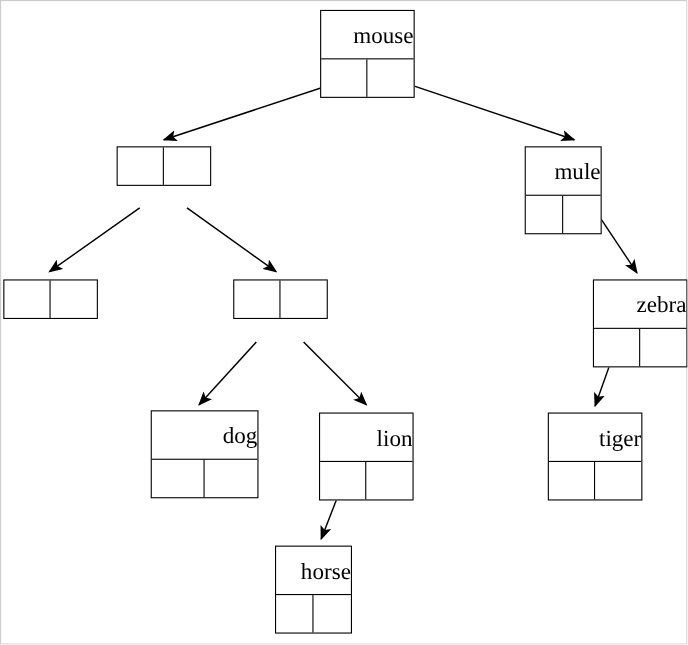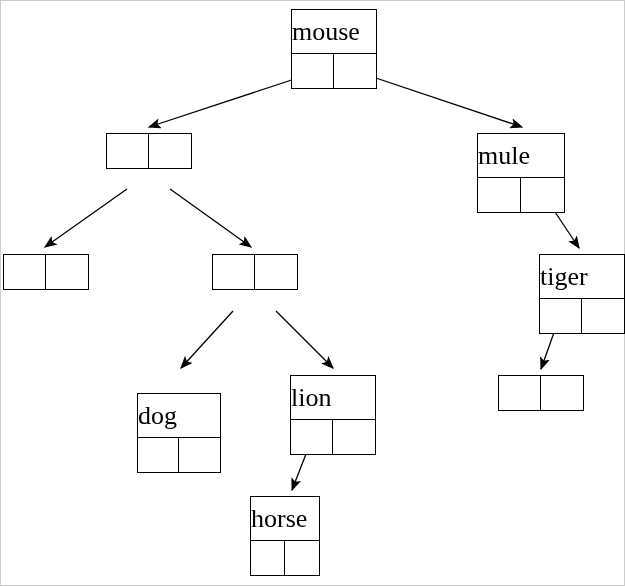--- a/index.html
+++ b/index.html
@@ -33,22 +33,22 @@
     position: absolute;
     box-sizing: border-box;
     border: 1px solid #000000;
     background: #ffffff;
   }
   .node-label {
     box-sizing: border-box;
     width: 100%;
     height: 44px;
     line-height: 44px;
-    text-align: left;
-    font-size: 26px;
+    text-align: right;
+    font-size: 21px;
     color: #000000;
     border-bottom: 1px solid #000000;
     white-space: nowrap;
     overflow: hidden;
   }
   .node-ptrs {
     box-sizing: border-box;
     display: flex;
     width: 100%;
     height: 34px;
@@ -91,61 +91,62 @@
           <div class="ptr-cell left"></div>
           <div class="ptr-cell right"></div>
         </div>
       </div>
       <div class="node" style="left: 105px; top: 132px; width: 86px; border-color: rgb(0, 0, 0);">
         <div class="node-ptrs" style="height: 34px;">
           <div class="ptr-cell left"></div>
           <div class="ptr-cell right"></div>
         </div>
       </div>
-      <div class="node" style="left: 476px; top: 132px; width: 88px; border-color: rgb(0, 0, 0);">
+      <div class="node" style="left: 476px; top: 132px; width: 70px; border-color: rgb(0, 0, 0);">
         <div class="node-label" style="height: 44px; line-height: 44px;">mule</div>
         <div class="node-ptrs" style="height: 34px;">
           <div class="ptr-cell left"></div>
           <div class="ptr-cell right"></div>
         </div>
       </div>
       <div class="node" style="left: 2px; top: 253px; width: 86px; border-color: rgb(0, 0, 0);">
         <div class="node-ptrs" style="height: 34px;">
           <div class="ptr-cell left"></div>
           <div class="ptr-cell right"></div>
         </div>
       </div>
       <div class="node" style="left: 211px; top: 253px; width: 86px; border-color: rgb(0, 0, 0);">
         <div class="node-ptrs" style="height: 34px;">
           <div class="ptr-cell left"></div>
           <div class="ptr-cell right"></div>
         </div>
       </div>
       <div class="node" style="left: 538px; top: 253px; width: 86px; border-color: rgb(0, 0, 0);">
-        <div class="node-label" style="height: 44px; line-height: 44px;">tiger</div>
+        <div class="node-label" style="height: 44px; line-height: 44px;">zebra</div>
         <div class="node-ptrs" style="height: 34px;">
           <div class="ptr-cell left"></div>
           <div class="ptr-cell right"></div>
         </div>
       </div>
-      <div class="node" style="left: 136px; top: 392px; width: 84px; border-color: rgb(0, 0, 0);">
+      <div class="node" style="left: 136px; top: 372px; width: 98px; border-color: rgb(0, 0, 0);">
         <div class="node-label" style="height: 44px; line-height: 44px;">dog</div>
         <div class="node-ptrs" style="height: 34px;">
           <div class="ptr-cell left"></div>
           <div class="ptr-cell right"></div>
         </div>
       </div>
       <div class="node" style="left: 289px; top: 374px; width: 86px; border-color: rgb(0, 0, 0);">
         <div class="node-label" style="height: 44px; line-height: 44px;">lion</div>
         <div class="node-ptrs" style="height: 34px;">
           <div class="ptr-cell left"></div>
           <div class="ptr-cell right"></div>
         </div>
       </div>
       <div class="node" style="left: 497px; top: 374px; width: 86px; border-color: rgb(0, 0, 0);">
+        <div class="node-label" style="height: 44px; line-height: 44px;">tiger</div>
         <div class="node-ptrs" style="height: 34px;">
           <div class="ptr-cell left"></div>
           <div class="ptr-cell right"></div>
         </div>
       </div>
       <div class="node" style="left: 249px; top: 495px; width: 70px; border-color: rgb(0, 0, 0);">
         <div class="node-label" style="height: 44px; line-height: 44px;">horse</div>
         <div class="node-ptrs" style="height: 34px;">
           <div class="ptr-cell left"></div>
           <div class="ptr-cell right"></div>

